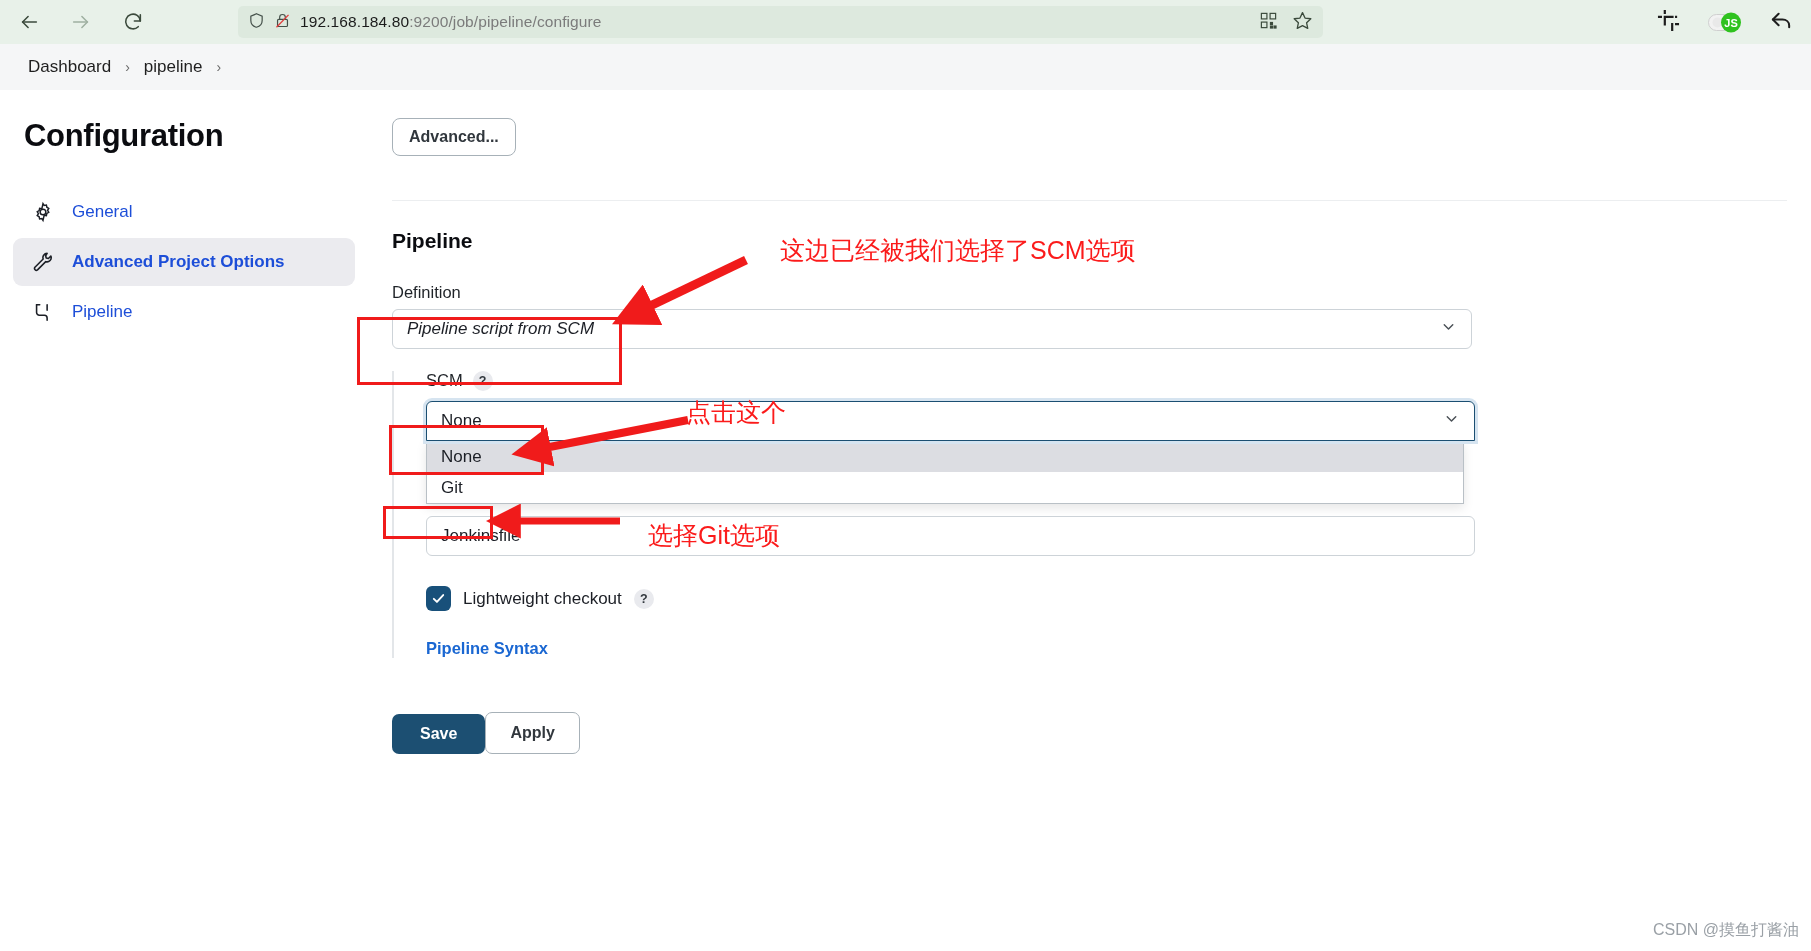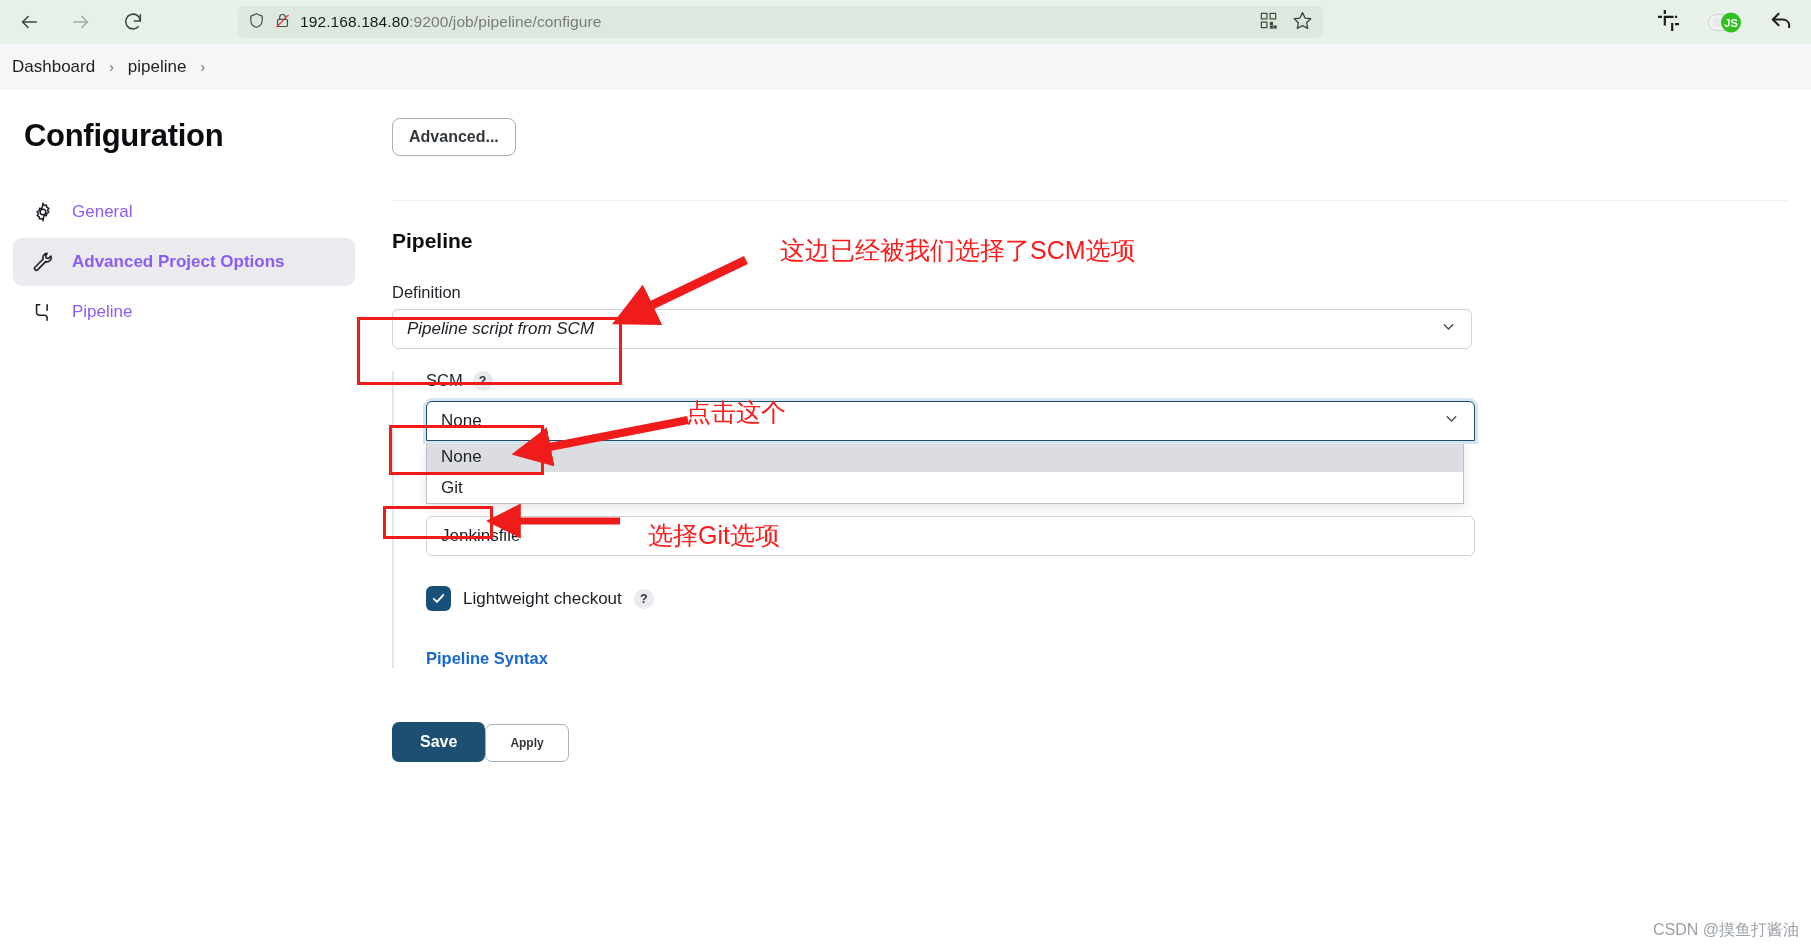--- a/index.html
+++ b/index.html
@@ -29,21 +29,21 @@
   .url-icons { display:flex; align-items:center; gap: 9px; margin-right: 9px; }
   .url-text { font-size: 15.5px; color:#1b1b1b; letter-spacing:0.1px; white-space:nowrap; }
   .url-text .dim { color: #7b7b7b; }
   .url-right { position:absolute; right: 10px; top:0; height:32px; display:flex; align-items:center; gap:14px; }
   .chrome-right { position:absolute; right: 18px; top: 6px; height:32px; display:flex; align-items:center; gap: 28px; }
 
   
   .breadcrumb {
     position:absolute; top: 44px; left: 0; width: 1811px; height: 46px;
     background: #f5f6f7;
-    display:flex; align-items:center; padding-left: 0; gap: 2px;
+    display:flex; align-items:center; padding-left: 16px; gap: 2px;
   }
   .crumb { font-size: 17px; color: #1f1f1f; padding: 0 12px; }
   .crumb-sep { color:#6b6b6b; font-size: 14px; }
 
   
   .ghost-heading {
     position:absolute; left: 392px; top: 60px;
     font-size: 25px; font-weight: 700; color: #e9e9ec;
     letter-spacing: .2px; pointer-events:none;
   }
@@ -56,21 +56,21 @@
   .sidebar { position:absolute; left: 0; top: 98px; width: 368px; }
   .side-title {
     font-size: 31px; font-weight: 700; color:#0b0c10;
     margin: 20px 0 0 24px; letter-spacing:-0.3px;
   }
   .side-items { margin-top: 34px; }
   .side-item {
     display:flex; align-items:center; gap: 17px;
     height: 48px; margin: 0 13px 2px 13px; padding: 0 18px;
     border-radius: 9px; cursor:pointer;
-    font-size: 17px; color:#8b5cf6;
+    font-size: 17px; color:#1d4ed8;
   }
   .side-item .ic { width:24px; height:24px; display:flex; align-items:center; justify-content:center; color:#1c1f26; }
   .side-item.active { background:#ebebef; font-weight: 700; }
 
   
   .main { position:absolute; left: 368px; top: 90px; width: 1443px; }
   .adv-row { padding: 28px 0 0 24px; }
   .btn-advanced {
     display:inline-block; font-size:16px; color:#31373d; font-weight:600;
     background:#fff; border:1px solid #a7b1b8; border-radius: 8px;
@@ -120,29 +120,29 @@
     display:flex; align-items:center; padding: 0 14px;
     font-size: 17px; color:#1c1f26;
   }
   .check-row { display:flex; align-items:center; gap:12px; margin-top: 30px; }
   .chkbox {
     width: 25px; height: 25px; border-radius: 6px; background:#18507a;
     display:flex; align-items:center; justify-content:center; cursor:pointer;
   }
   .chkbox svg { display:block; }
   .chk-label { font-size: 17px; color:#1c1f26; }
-  .syntax-link { margin-top: 38px; font-size: 16.5px; font-weight:700; color:#1a67d2; cursor:pointer; }
+  .syntax-link { margin-top: 28px; font-size: 16.5px; font-weight:700; color:#1a67d2; cursor:pointer; }
 
   .actions { margin: 54px 0 0 24px; display:flex; align-items:flex-end; }
   .btn-save {
     background:#1c4f72; color:#fff; font-size:16px; font-weight:700;
     border:none; border-radius:7px; padding: 11px 28px; cursor:pointer;
   }
   .btn-apply {
-    background:#fff; color:#31373d; font-size:12px; font-weight:600;
+    background:#fff; color:#31373d; font-size:16px; font-weight:600;
     border:1px solid #a7b1b8; border-radius:7px; padding: 11px 24px; cursor:pointer;
   }
 
   
   .ann-box { position:absolute; border: 3px solid #f01b1b; pointer-events:none; }
   .ann-text { position:absolute; color:#fb1b1b; font-size: 25px; white-space:nowrap; pointer-events:none; }
   .ann-svg { position:absolute; left:0; top:0; width:1811px; height:951px; pointer-events:none; }
 
   .watermark {
     position:absolute; right: 12px; bottom: 10px;

